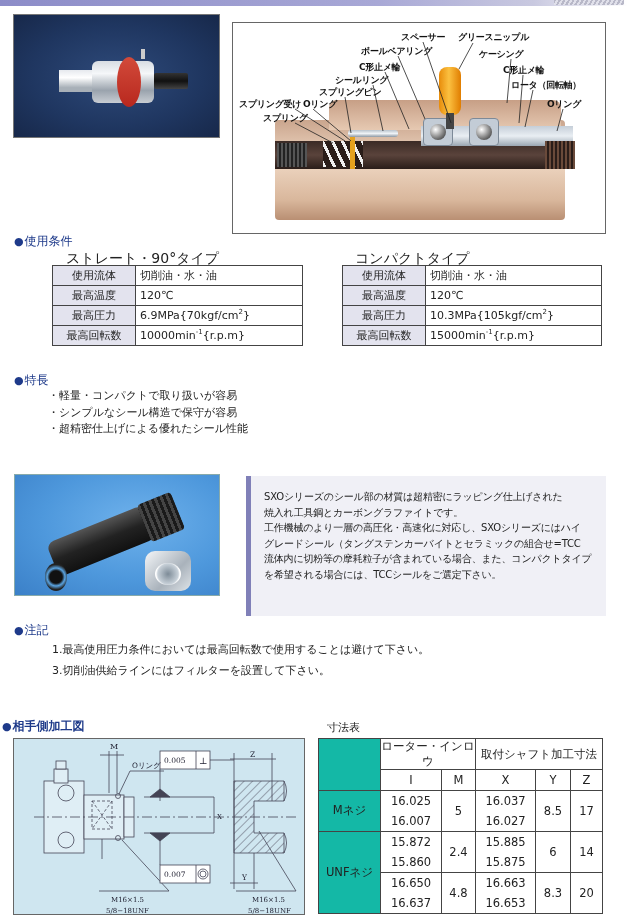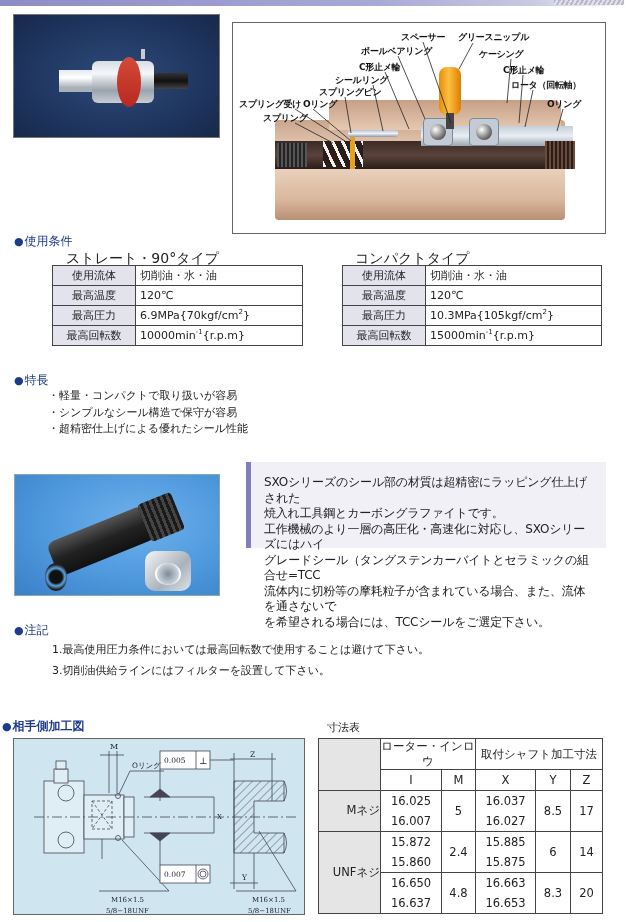--- a/index.html
+++ b/index.html
@@ -54,33 +54,33 @@
     .feature-list { position: absolute; left: 48px; top: 388px; font-size: 11px; line-height: 16.5px; }
     .feature-list li { list-style: none; }
 
     .photo2 { position: absolute; left: 14px; top: 474px; width: 206px; height: 122px; border: 1px solid #8aa; background: radial-gradient(ellipse at 60% 40%, #6fb2ec 0%, #4e98dc 55%, #3b80c8 100%); overflow: hidden; }
     .photo2 .fitting { position: absolute; left: 34px; top: 48px; width: 104px; height: 36px; border-radius: 8px; transform: rotate(-22deg); background: linear-gradient(180deg, #555 0%, #222 50%, #111 100%); }
     .photo2 .fitting-thread { position: absolute; left: 128px; top: 22px; width: 36px; height: 40px; transform: rotate(-22deg); background: repeating-linear-gradient(90deg, #444 0 3px, #1a1a1a 3px 6px); border-radius: 4px; }
     .photo2 .nut { position: absolute; left: 130px; top: 76px; width: 46px; height: 40px; border-radius: 10px; background: linear-gradient(135deg, #f4f6f8, #a9b2bb 60%, #dfe4e8); }
     .photo2 .nut-hole { position: absolute; left: 140px; top: 88px; width: 26px; height: 22px; border-radius: 50%; background: radial-gradient(circle, #7d8b97 0%, #c7d0d8 60%, #fff 70%); }
     .photo2 .end { position: absolute; left: 30px; top: 88px; width: 22px; height: 28px; border-radius: 50%; background: radial-gradient(circle, #111 35%, #5aa3e0 50%, #222 70%); }
 
-    .note-box { position: absolute; left: 246px; top: 462px; width: 360px; height: 86px; background: #f0f0f6; border-left: 5px solid #8080b8; padding: 13px 14px 0 13px; font-size: 12px; line-height: 15.5px; color: #222; letter-spacing: -0.2px; }
+    .note-box { position: absolute; left: 246px; top: 476px; width: 360px; height: 140px; background: #f0f0f6; border-left: 5px solid #8080b8; padding: 13px 14px 0 13px; font-size: 10px; line-height: 15.5px; color: #222; letter-spacing: -0.2px; }
 
     .notes { position: absolute; left: 52px; top: 640px; font-size: 11px; line-height: 20.5px; }
     .notes li { list-style: none; }
 
     
     .drawing { position: absolute; left: 13px; top: 738px; width: 292px; height: 177px; background: #cfe6f0; border: 1px solid #666; overflow: hidden; }
     .drawing svg { position: absolute; left: 0; top: 0; }
 
     
     .dim { left: 318px; top: 738px; }
     .dim td { border: 1px solid #444; text-align: center; font-size: 11.5px; height: 20.5px; padding: 0; }
-    .dim td.blank, .dim td.rowhead { background: #e5e5e5; text-align: right; }
+    .dim td.blank, .dim td.rowhead { background: #14b8a6; }
     .dim td.two { line-height: 20px; }
   </style>
 </head>
 <body>
 
 <div class="top-banner">
     <div class="stripes"></div>
   </div>
 
 <div class="photo1">
@@ -200,21 +200,21 @@
   <div class="end"></div>
   <div class="nut"></div>
   <div class="nut-hole"></div>
 </div>
 
 <div class="note-box">
   <div>SXOシリーズのシール部の材質は超精密にラッピング仕上げされた</div>
   <div>焼入れ工具鋼とカーボングラファイトです。</div>
   <div>工作機械のより一層の高圧化・高速化に対応し、SXOシリーズにはハイ</div>
   <div>グレードシール（タングステンカーバイトとセラミックの組合せ=TCC</div>
-  <div>流体内に切粉等の摩耗粒子が含まれている場合、また、流体を通さないで</div>
+  <div>流体内に切粉等の摩耗粒子が含まれている場合、また、コンパクトタイプ</div>
   <div>を希望される場合には、TCCシールをご選定下さい。</div>
 </div>
 
 <div class="sec-title" style="left:14px;top:622px"><span class="dot">●</span><span>注記</span></div>
 <ul class="notes">
   <li>1.最高使用圧力条件においては最高回転数で使用することは避けて下さい。</li>
   <li>3.切削油供給ラインにはフィルターを設置して下さい。</li>
 </ul>
 
 <div class="sec-title" style="left:2px;top:718px;font-weight:bold"><span class="dot">●</span><span>相手側加工図</span></div>

